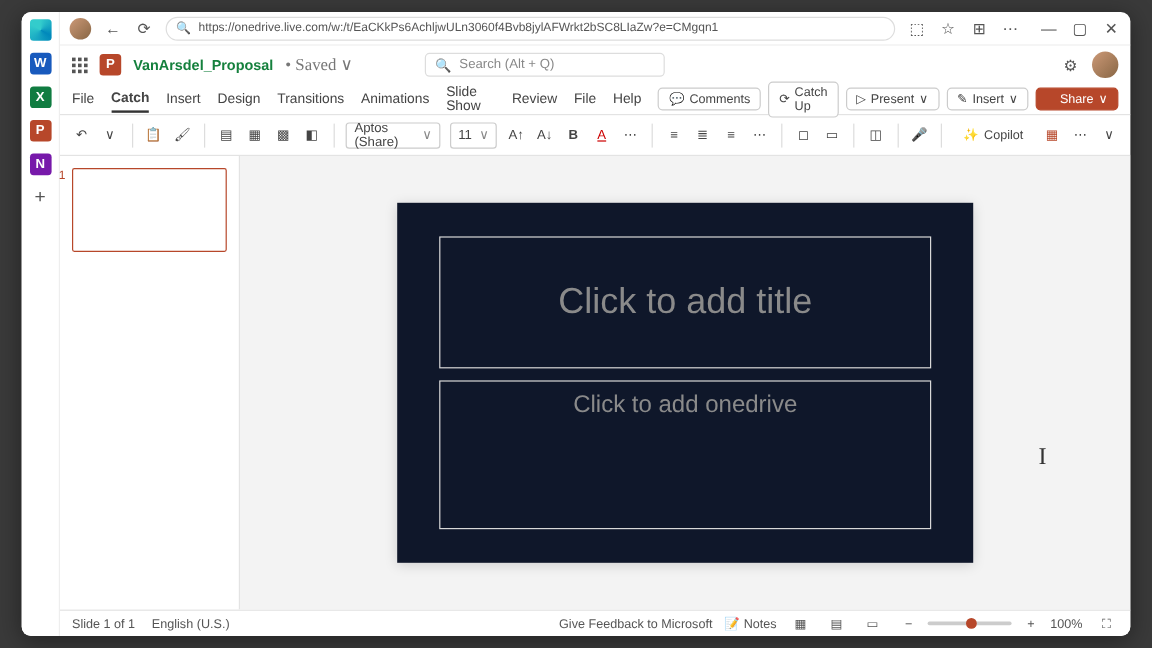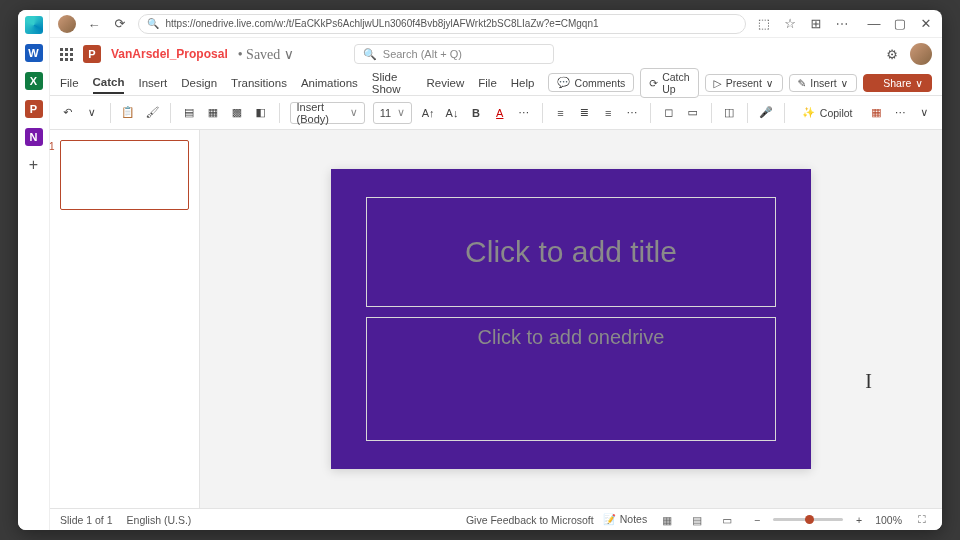--- a/index.html
+++ b/index.html
@@ -23,21 +23,21 @@
   
   .browser{height:28px;display:flex;align-items:center;gap:10px;padding:0 8px;border-bottom:1px solid #eee;}
   .bicon{width:16px;height:16px;display:flex;align-items:center;justify-content:center;color:#555;cursor:pointer;font-size:13px;}
   .addr{flex:1;height:20px;border:1px solid #ddd;border-radius:10px;display:flex;align-items:center;padding:0 8px;font-size:10px;color:#555;gap:6px;}
   .winbtns{display:flex;gap:10px;margin-left:6px;}
   
   .titler{height:32px;display:flex;align-items:center;padding:0 10px;gap:10px;font-size:12px;}
   .waffle{display:grid;grid-template-columns:repeat(3,3px);grid-template-rows:repeat(3,3px);gap:2px;cursor:pointer;}
   .waffle span{background:#555;width:3px;height:3px;}
   .ppt{width:18px;height:18px;background:var(--accent);border-radius:3px;color:#fff;font-size:11px;font-weight:700;display:flex;align-items:center;justify-content:center;}
-  .docname{font-weight:600;color:#ef4444;}
+  .docname{font-weight:600;color:#15803d;}
   .saved{color:#777;font-size:14px;font-family:Liberation Serif, serif;}
   .search{flex:0 0 200px;margin-left:50px;display:flex;align-items:center;gap:6px;font-size:11px;color:#888;border:1px solid #ddd;border-radius:4px;height:20px;padding:0 8px;}
   .spacer{flex:1;}
   .avatar{width:22px;height:22px;border-radius:50%;background:linear-gradient(135deg,#c97,#864);}
   
   .tabs{height:26px;display:flex;align-items:center;padding:0 10px;gap:14px;font-size:11.5px;color:#444;border-bottom:1px solid #e3e3e3;}
   .tab{cursor:pointer;padding:4px 0;}
   .tab.active{font-weight:600;border-bottom:2px solid #333;}
   .tabs .right{margin-left:auto;display:flex;gap:6px;align-items:center;}
   .pill{border:1px solid #ccc;border-radius:4px;padding:2px 8px;font-size:10.5px;display:flex;align-items:center;gap:4px;cursor:pointer;background:#fff;}
@@ -46,21 +46,21 @@
   .ribbon{height:34px;display:flex;align-items:center;padding:0 10px;gap:8px;border-bottom:1px solid #e3e3e3;font-size:11px;color:#444;}
   .rb{width:20px;height:20px;display:flex;align-items:center;justify-content:center;cursor:pointer;border-radius:3px;}
   .sep{width:1px;height:20px;background:#ddd;margin:0 2px;}
   .fontsel{border:1px solid #ccc;border-radius:3px;height:22px;padding:0 6px;display:flex;align-items:center;gap:6px;font-size:11px;cursor:pointer;}
   
   .work{flex:1;display:flex;min-height:0;background:#f3f3f3;}
   .thumbs{width:150px;background:#fff;border-right:1px solid #e3e3e3;padding:10px;}
   .thumb{border:1.5px solid var(--accent);height:70px;border-radius:2px;background:#fff;position:relative;}
   .thumb .num{position:absolute;left:-12px;top:0;font-size:10px;color:var(--accent);}
   .canvas{flex:1;display:flex;align-items:center;justify-content:center;position:relative;}
-  .slide{width:480px;height:300px;background:#4c1d95;box-shadow:0 2px 10px rgba(0,0,0,.15);padding:28px 35px;display:flex;flex-direction:column;gap:10px;}
+  .slide{width:480px;height:300px;background:#0f172a;box-shadow:0 2px 10px rgba(0,0,0,.15);padding:28px 35px;display:flex;flex-direction:column;gap:10px;}
   .ph{border:1px solid #d8d8d8;display:flex;align-items:center;justify-content:center;color:#8a8a8a;}
   .ph.title{flex:0 0 110px;font-size:30px;}
   .ph.sub{flex:1;font-size:20px;align-items:flex-start;padding-top:8px;}
   .cursor{position:absolute;right:70px;bottom:115px;font-size:20px;color:#333;font-family:serif;}
   
   .status{height:22px;border-top:1px solid #e3e3e3;display:flex;align-items:center;padding:0 10px;font-size:10.5px;color:#555;gap:14px;background:#fff;}
   .status .r{margin-left:auto;display:flex;align-items:center;gap:10px;}
   .zoom{display:flex;align-items:center;gap:6px;}
   .ztrack{width:70px;height:3px;background:#ccc;border-radius:2px;position:relative;}
   .zthumb{position:absolute;left:32px;top:-3px;width:9px;height:9px;border-radius:50%;background:var(--accent);}
@@ -150,21 +150,21 @@
       <div class="sep"></div>
       <div class="rb">📋</div>
       <div class="rb">🖌</div>
       <div class="sep"></div>
       <div class="rb">▤</div>
       <div class="rb">▦</div>
       <div class="rb">▩</div>
       <div class="rb">◧</div>
       <div class="sep"></div>
       <div class="fontsel">
-          <span>Insert (Body)</span> 
+          <span>Aptos (Share)</span> 
           <span style="color:#888">∨</span>
         </div>
       <div class="fontsel" style="width:44px;">
           <span>11</span> 
           <span style="color:#888">∨</span>
         </div>
       <div class="rb">A↑</div>
       <div class="rb">A↓</div>
       <div class="rb">
           <b>B</b>

